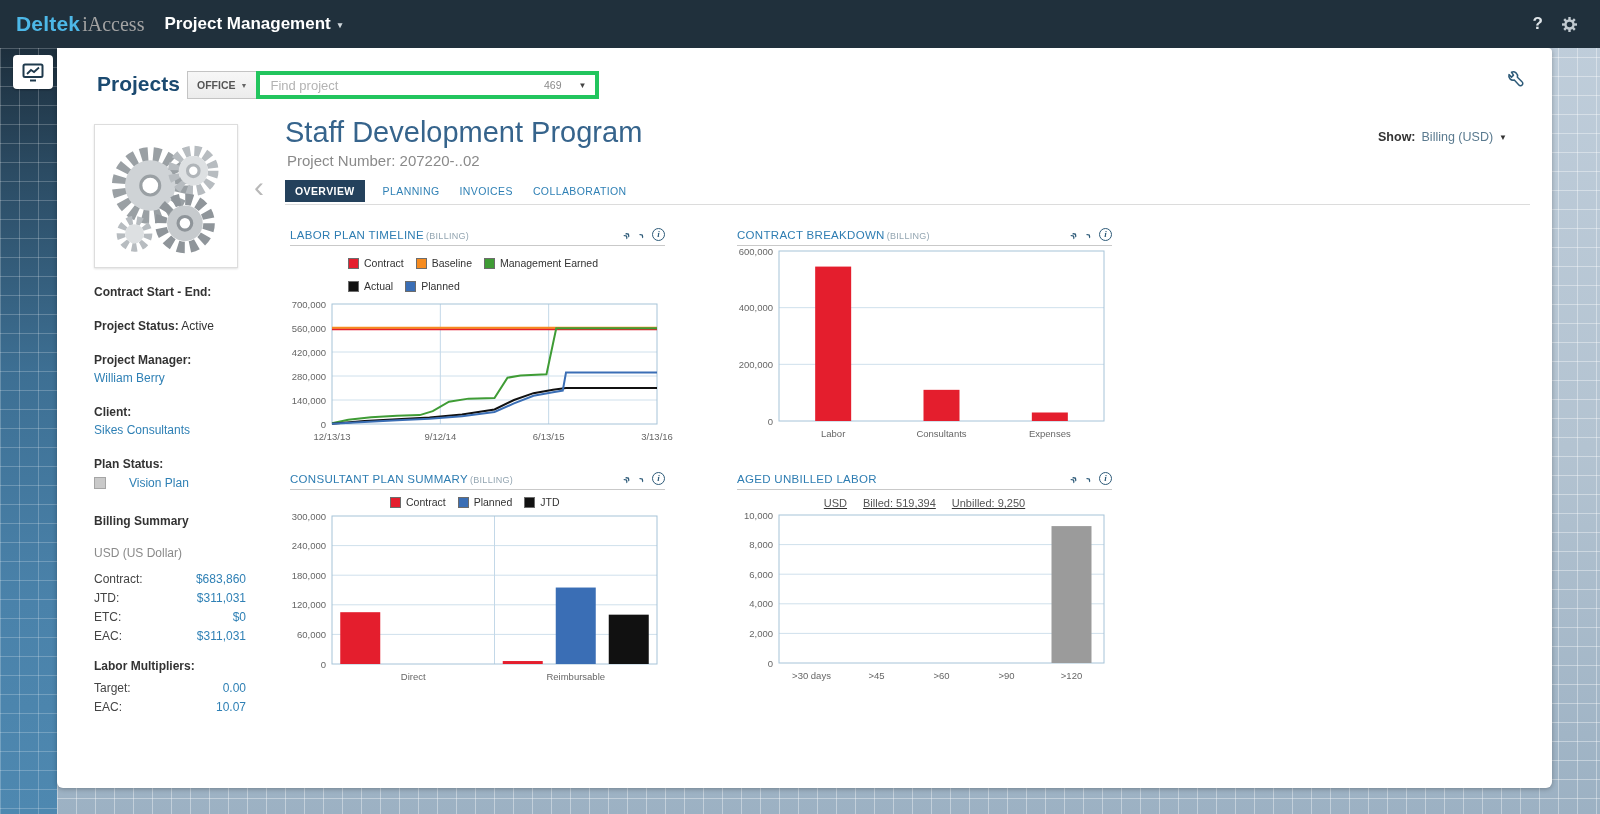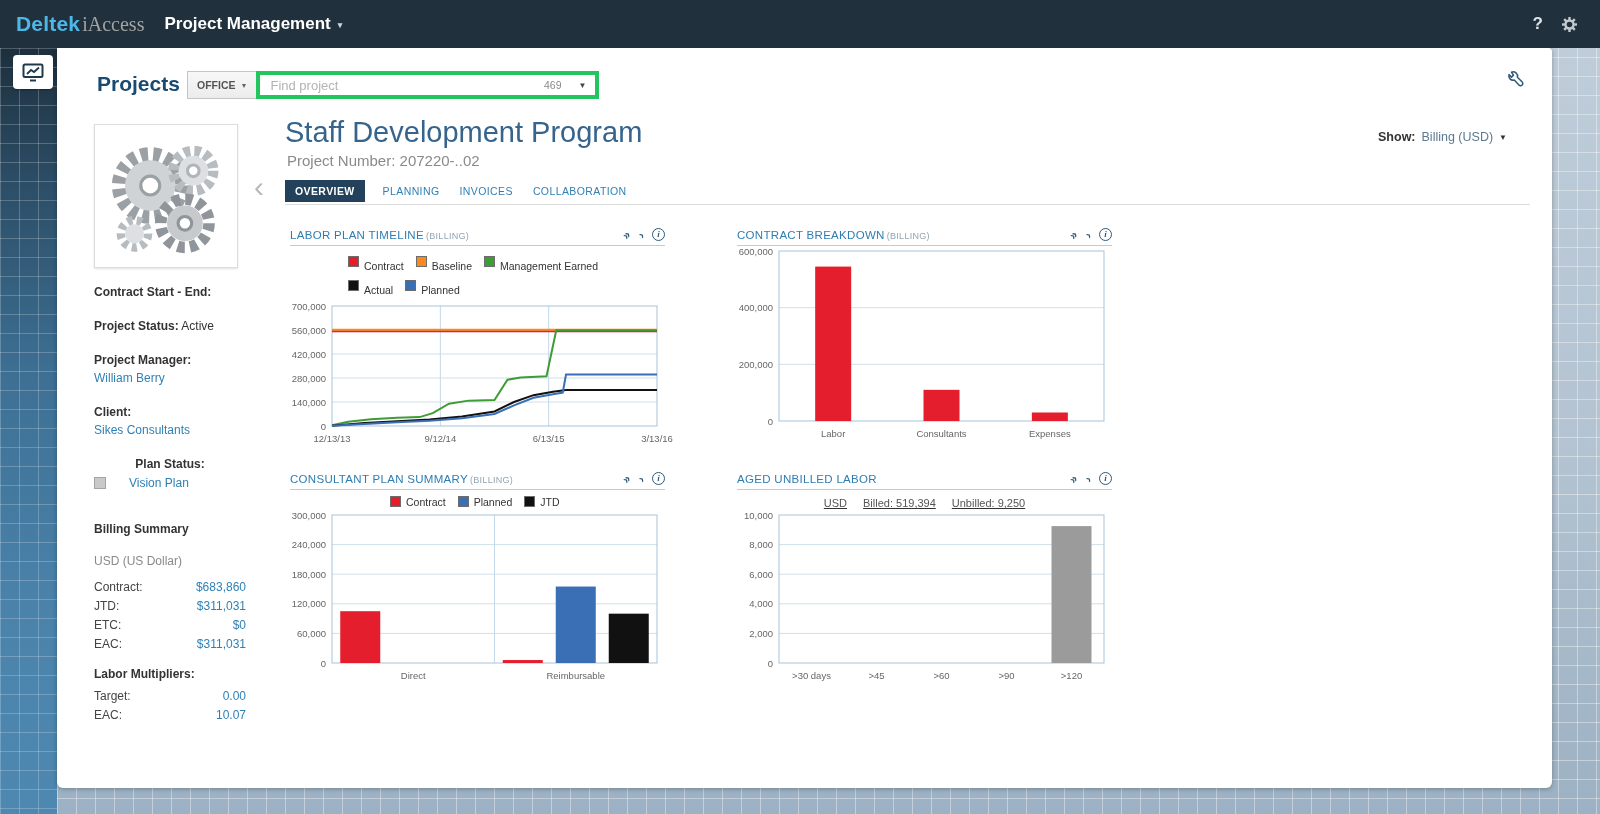--- a/index.html
+++ b/index.html
@@ -92,21 +92,21 @@
   .panel-icons { display:flex; align-items:center; gap:9px; }
   .pi { color:#2d5a78; font-size:12px; cursor:pointer; line-height:1; }
   .ne { display:inline-block; transform:rotate(-45deg); font-weight:bold; }
   .info-i { display:inline-block; width:13px; height:13px; border:1.4px solid #2d5a78; border-radius:50%;
     text-align:center; line-height:11px; font-size:9px; font-style:italic; font-weight:bold; font-family:"Liberation Serif", serif; }
 
   .legend { font-size:10.5px; color:#333; }
   #legend-0 { width:276px; margin:7px 0 4px 58px; line-height:21px; }
   #legend-2 { margin:6px 0 5px 100px; }
   #legend-3 { margin:7px 0 5px 0; text-align:center;text-decoration:underline; }
-  .lg-item { display:inline-flex; margin-right:12px; }
+  .lg-item { display:inline-flex; align-items:center; margin-right:12px; }
   .lg-swatch { width:11px; height:11px; border:1px solid #6c6c6c; margin-right:5px; display:inline-block; }
   .sub-part { margin:0 8px; font-size:11px; color:#555; }
 
   .chart-svg { overflow:visible; display:block; }
   #chart-1 .chart-svg { margin-top:4px; }
   .tick { font-family:"Liberation Sans", sans-serif; font-size:9.5px; fill:#666; }
 
   #panel-0 { left:233px; top:176px; }
   #panel-1 { left:680px; top:176px; }
   #panel-2 { left:233px; top:420px; }
@@ -218,21 +218,21 @@
       <span>Active</span>
     </div>
     <div class="ig">
       <div class="lbl">Project Manager:</div>
       <span class="link">William Berry</span>
     </div>
     <div class="ig">
       <div class="lbl">Client:</div>
       <span class="link">Sikes Consultants</span>
     </div>
-    <div class="ig" style="margin-bottom:32px;text-align:center;">
+    <div class="ig" style="margin-bottom:24px;">
       <div class="lbl">Plan Status:</div>
       <div class="chk-row">
         <span class="checkbox"></span>
         <span class="link" style="margin-top:0;">Vision Plan</span>
       </div>
     </div>
     <div class="ig" style="margin-bottom:12px;">
       <div class="lbl">Billing Summary</div>
       <div class="sub">USD (US Dollar)</div>
     </div>

